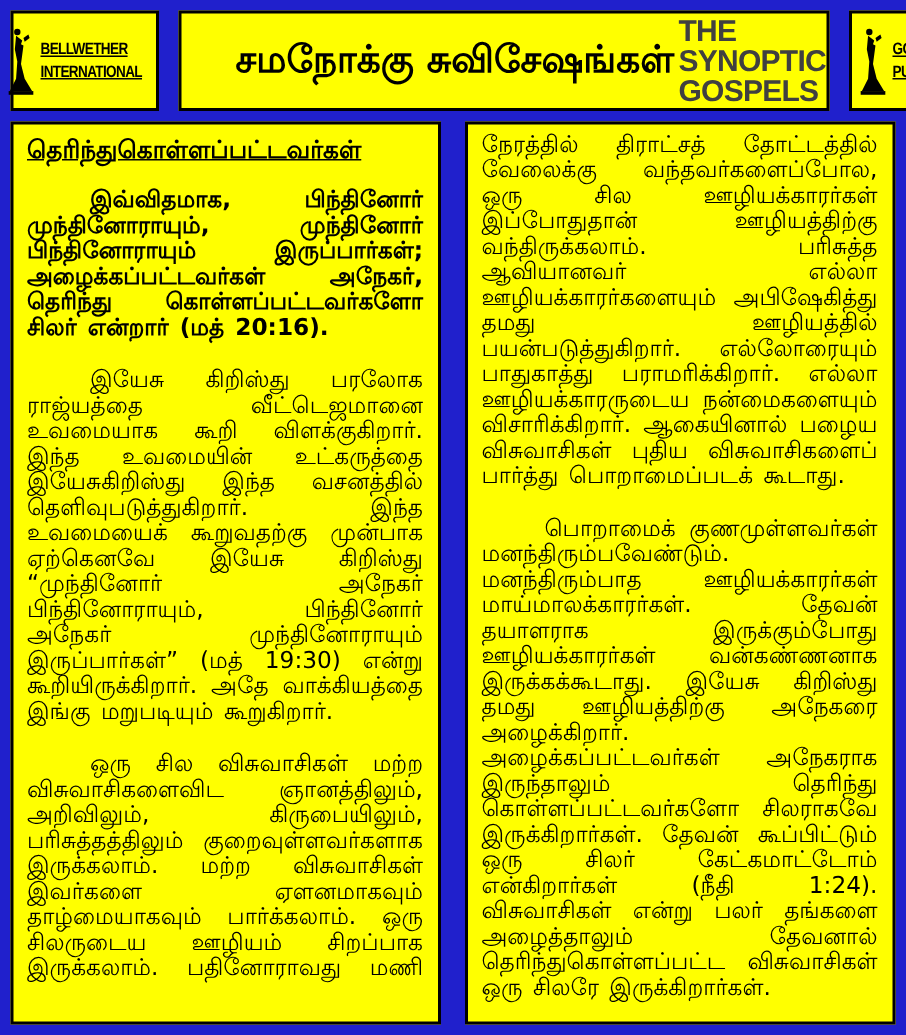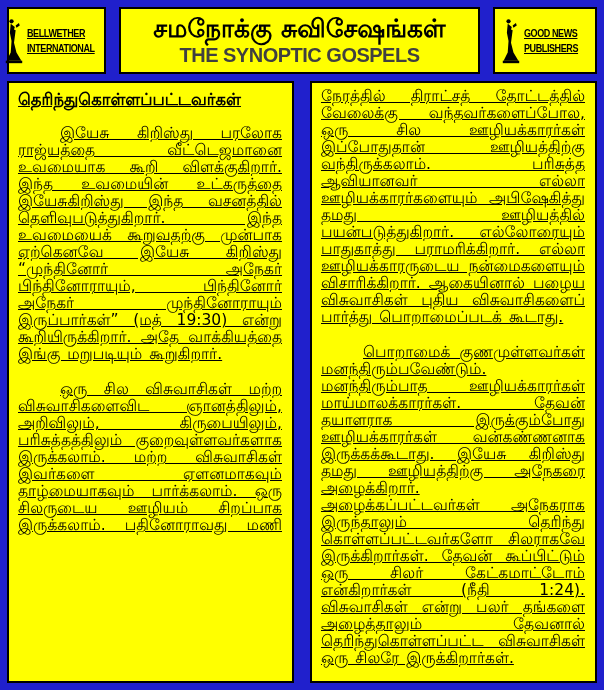--- a/index.html
+++ b/index.html
@@ -55,24 +55,25 @@
     text-decoration: underline;
     transform: scaleX(0.82);
     transform-origin: left center;
     white-space: nowrap;
     color: #000;
   }
   .statue-icon { flex: 0 0 auto; }
   .title-box {
     flex: 1;
     display: flex;
-    flex-direction: column;
+    flex-direction: row;
     align-items: center;
     justify-content: center;
     gap: 3px;
+    padding-left: 36px;
   }
   .title-tamil {
     font-family: "DejaVu Serif", serif;
     font-weight: bold;
     font-size: 25px;
     line-height: 1.05;
     color: #000;
     white-space: nowrap;
   }
   .title-english {
@@ -82,21 +83,20 @@
     letter-spacing: -0.5px;
     line-height: 1;
     color: #404040;
   }
   
   .columns {
     flex: 1;
     display: flex;
     gap: 16px;
     min-height: 0;
-    text-decoration: underline;
   }
   .column {
     flex: 1;
     padding: 5px 10px 6px 9px;
     overflow: hidden;
     color: #000;
   }
   .section-heading {
     font-size: 16.5px;
     font-weight: bold;
@@ -158,20 +158,21 @@
         <span class="logo-line">PUBLISHERS</span>
       </div>
     </div>
 
   </header>
 
   <main class="columns">
 
     <section class="panel column">
       <h2 class="section-heading">தெரிந்துகொள்ளப்பட்டவர்கள்</h2>
+      <p class="bold indent">இவ்விதமாக, பிந்தினோர் முந்தினோராயும், முந்தினோர் பிந்தினோராயும் இருப்பார்கள்; அழைக்கப்பட்டவர்கள் அநேகர், தெரிந்து கொள்ளப்பட்டவர்களோ சிலர் என்றார் (மத் 20:16).</p>
       <p class="indent">இயேசு கிறிஸ்து பரலோக ராஜ்யத்தை வீட்டெஜமானை உவமையாக கூறி விளக்குகிறார். இந்த உவமையின் உட்கருத்தை இயேசுகிறிஸ்து இந்த வசனத்தில் தெளிவுபடுத்துகிறார். இந்த உவமையைக் கூறுவதற்கு முன்பாக ஏற்கெனவே இயேசு கிறிஸ்து “முந்தினோர் அநேகர் பிந்தினோராயும், பிந்தினோர் அநேகர் முந்தினோராயும் இருப்பார்கள்” (மத் 19:30) என்று கூறியிருக்கிறார். அதே வாக்கியத்தை இங்கு மறுபடியும் கூறுகிறார்.</p>
       <p class="indent continue">ஒரு சில விசுவாசிகள் மற்ற விசுவாசிகளைவிட ஞானத்திலும், அறிவிலும், கிருபையிலும், பரிசுத்தத்திலும் குறைவுள்ளவர்களாக இருக்கலாம். மற்ற விசுவாசிகள் இவர்களை ஏளனமாகவும் தாழ்மையாகவும் பார்க்கலாம். ஒரு சிலருடைய ஊழியம் சிறப்பாக இருக்கலாம். பதினோராவது மணி</p>
     </section>
 
     <section class="panel column">
       <p>நேரத்தில் திராட்சத் தோட்டத்தில் வேலைக்கு வந்தவர்களைப்போல, ஒரு சில ஊழியக்காரர்கள் இப்போதுதான் ஊழியத்திற்கு வந்திருக்கலாம். பரிசுத்த ஆவியானவர் எல்லா ஊழியக்காரர்களையும் அபிஷேகித்து தமது ஊழியத்தில் பயன்படுத்துகிறார். எல்லோரையும் பாதுகாத்து பராமரிக்கிறார். எல்லா ஊழியக்காரருடைய நன்மைகளையும் விசாரிக்கிறார். ஆகையினால் பழைய விசுவாசிகள் புதிய விசுவாசிகளைப் பார்த்து பொறாமைப்படக் கூடாது.</p>
       <p class="indent">பொறாமைக் குணமுள்ளவர்கள் மனந்திரும்பவேண்டும். மனந்திரும்பாத ஊழியக்காரர்கள் மாய்மாலக்காரர்கள். தேவன் தயாளராக இருக்கும்போது ஊழியக்காரர்கள் வன்கண்ணனாக இருக்கக்கூடாது. இயேசு கிறிஸ்து தமது ஊழியத்திற்கு அநேகரை அழைக்கிறார். அழைக்கப்பட்டவர்கள் அநேகராக இருந்தாலும் தெரிந்து கொள்ளப்பட்டவர்களோ சிலராகவே இருக்கிறார்கள். தேவன் கூப்பிட்டும் ஒரு சிலர் கேட்கமாட்டோம் என்கிறார்கள் (நீதி 1:24). விசுவாசிகள் என்று பலர் தங்களை அழைத்தாலும் தேவனால் தெரிந்துகொள்ளப்பட்ட விசுவாசிகள் ஒரு சிலரே இருக்கிறார்கள்.</p>
     </section>
 
   </main>

